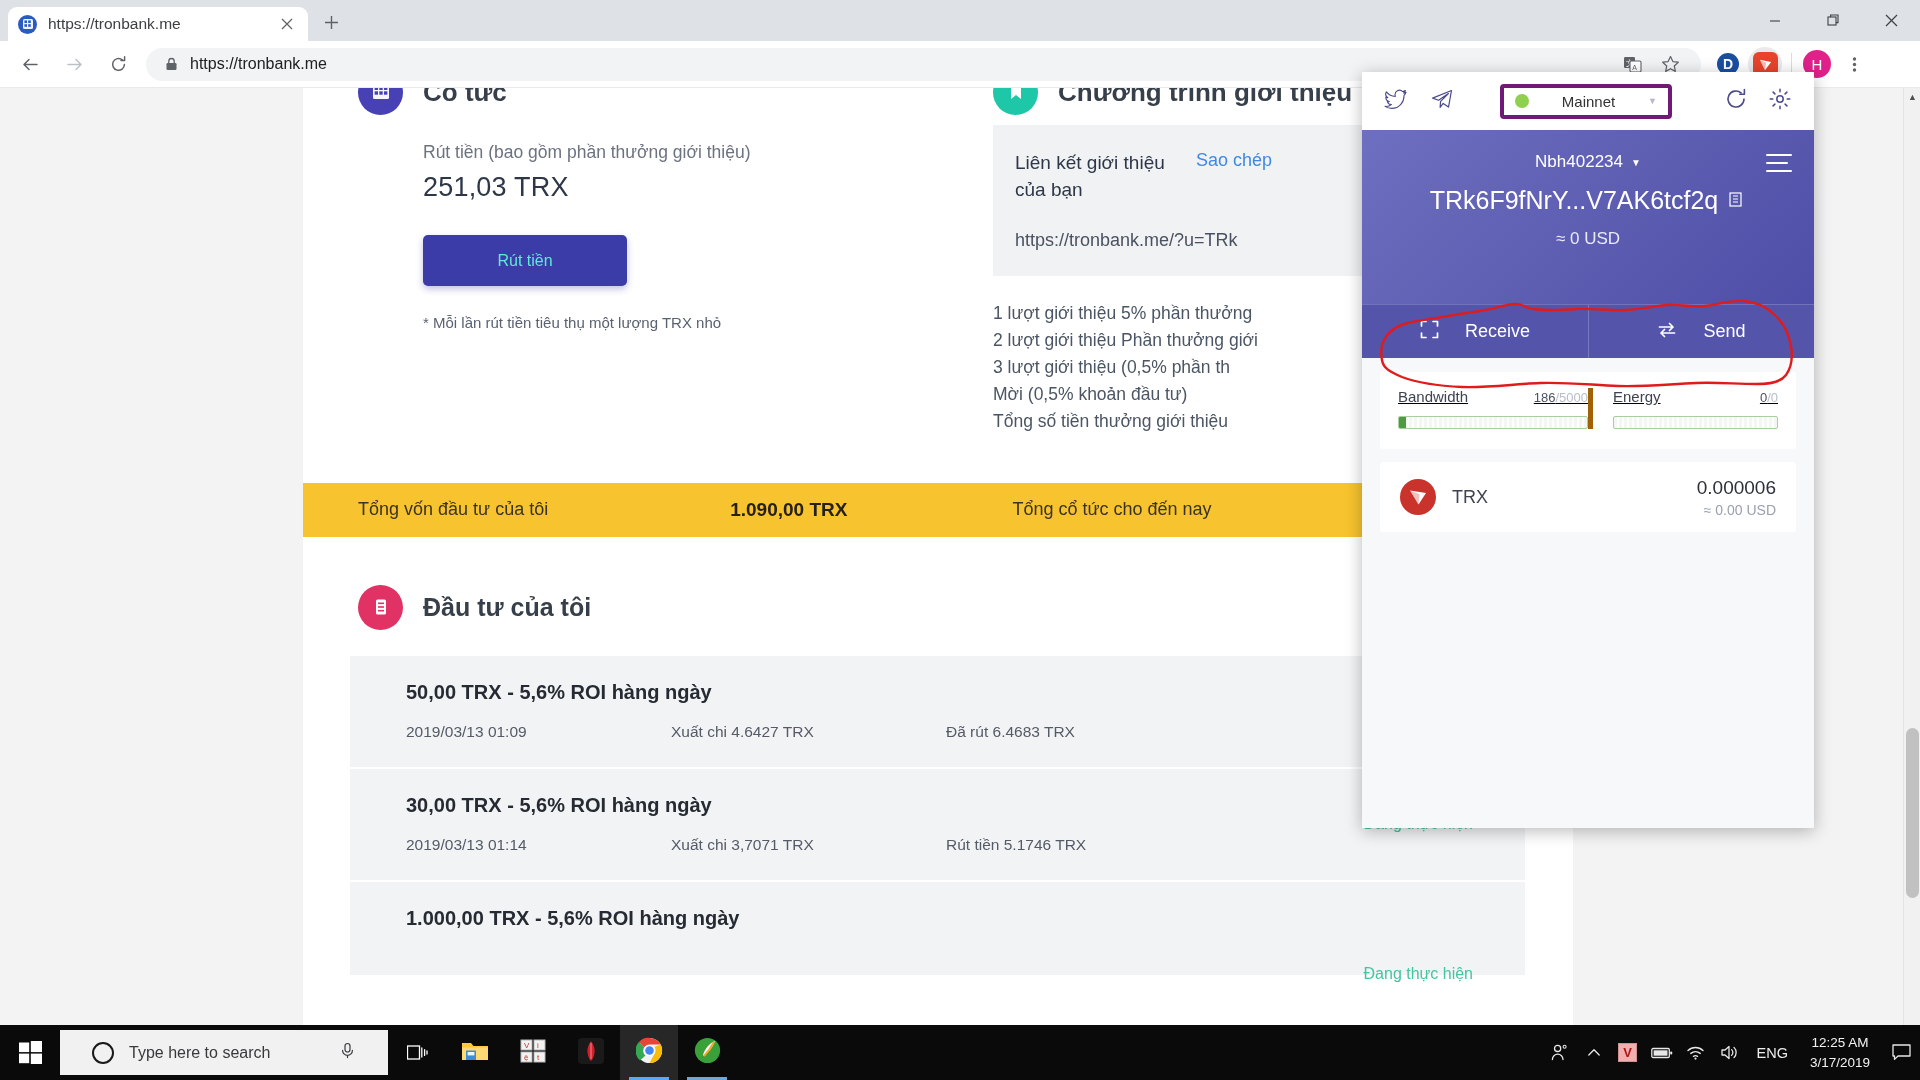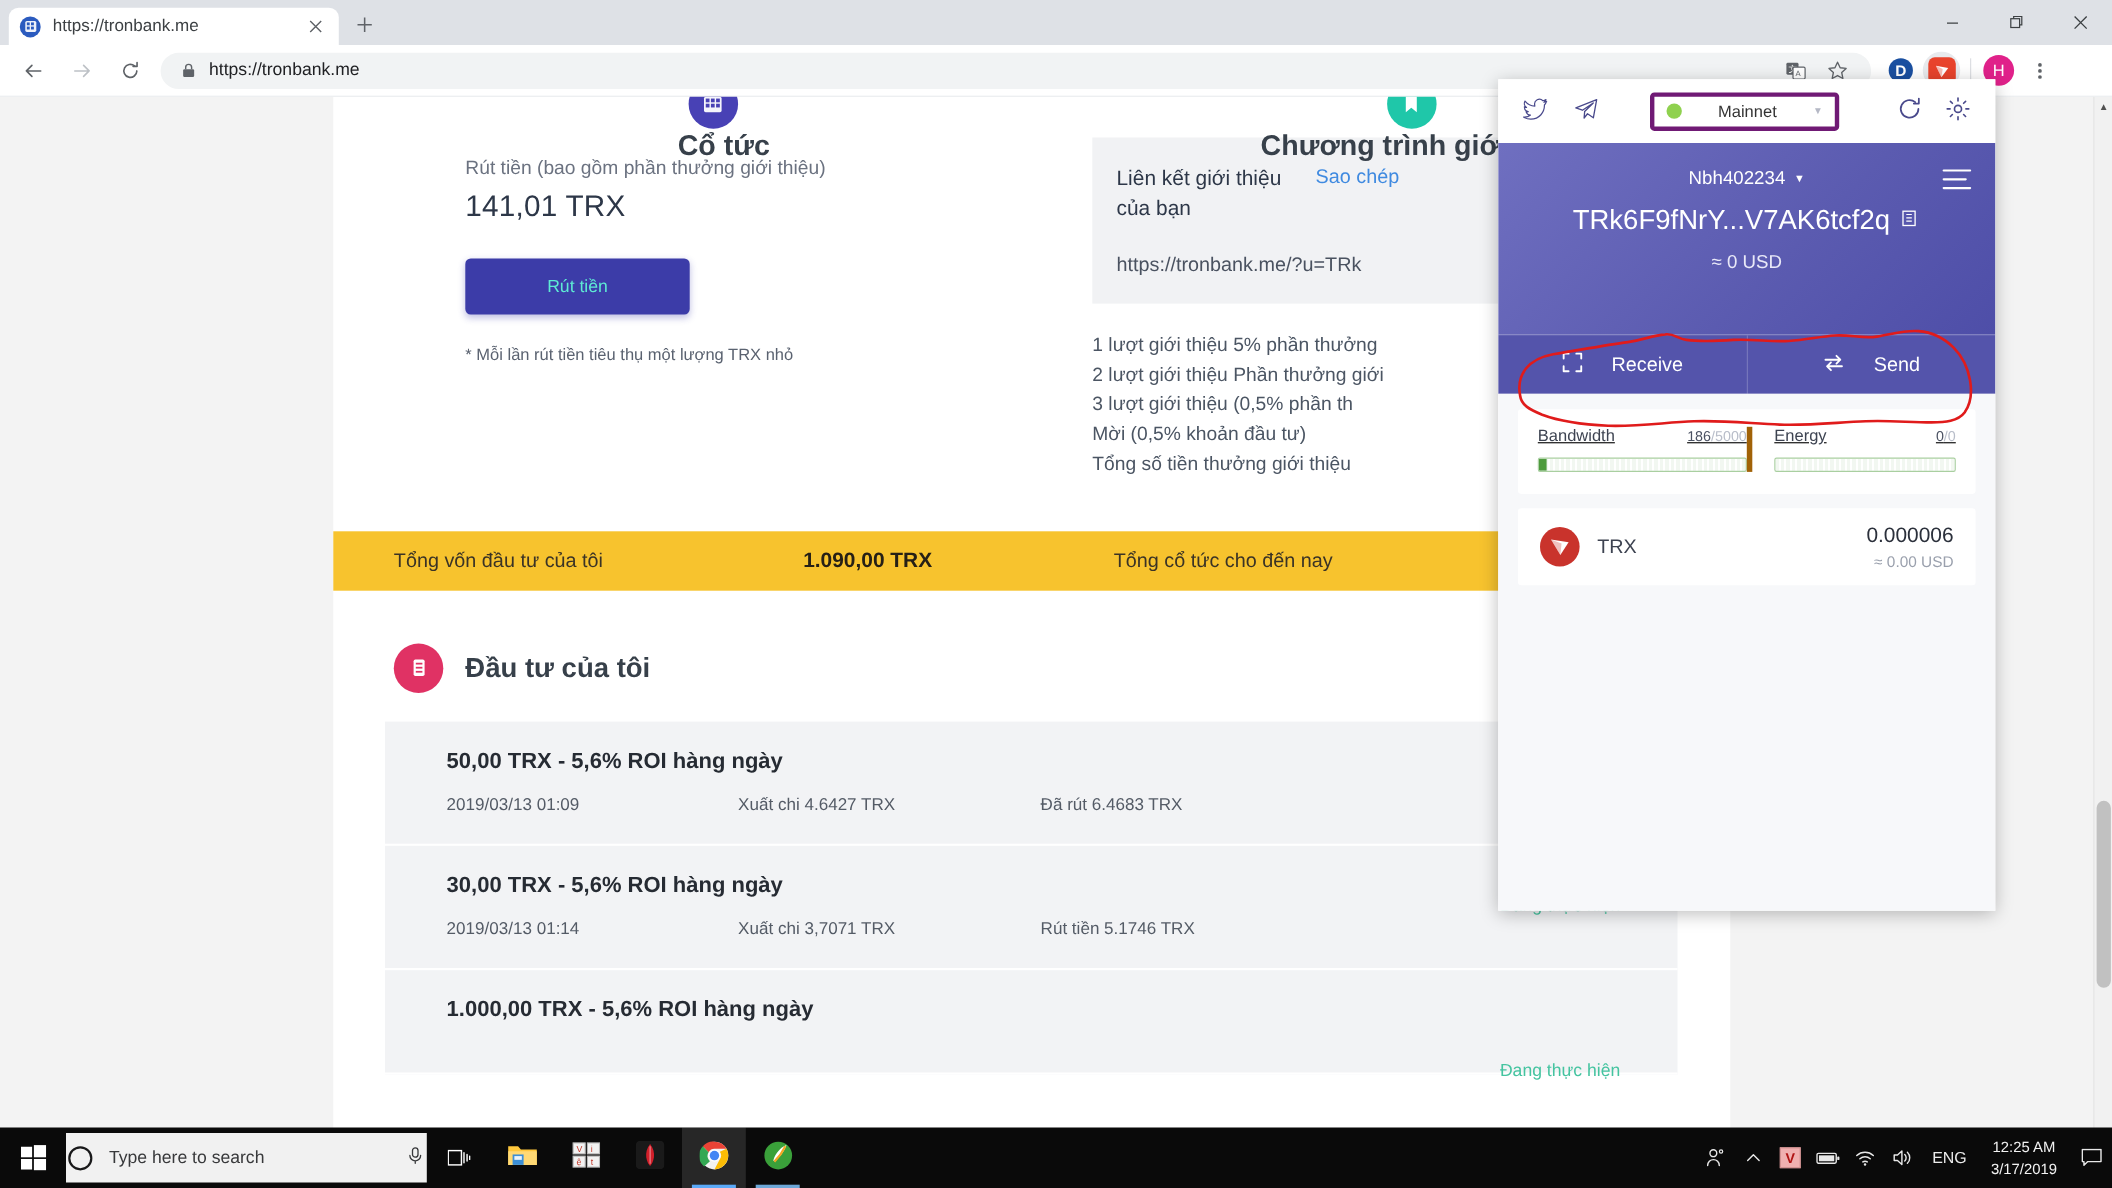--- a/index.html
+++ b/index.html
@@ -117,21 +117,21 @@
     position: absolute; left: 303px; top: 0;
     width: 1270px; min-height: 965px;
     background: #ffffff;
   }
 
   .cards { display: flex; }
   .card { padding: 0 0 0 0; }
   .card-left { width: 635px; }
   .card-right { width: 635px; }
 
-  .card-head { display:flex; align-items:center; margin-left: 55px; height: 40px; flex-direction: column; }
+  .card-head { display:flex; align-items:center; margin-left: 55px; height: 40px; }
   .card-icon {
     width: 45px; height: 45px; border-radius: 50%;
     display:flex; align-items:center; justify-content:center;
     flex: 0 0 45px;
   }
   .icon-dividend { background: #4841b5; }
   .icon-referral { background: #1fc7a9; }
   .card-title {
     margin-left: 20px;
     font-size: 26px; font-weight: bold; color: #37404a;
@@ -312,21 +312,21 @@
 
   
   .taskbar {
     position: absolute; left: 0; bottom: 0; width: 1920px; height: 55px;
     background: #0a0a0a;
     display: flex; align-items: center;
   }
   .start { width: 60px; height: 55px; display:flex; align-items:center; justify-content:center; }
   .searchbox {
     width: 328px; height: 45px; background: #f1f1f1;
-    display:flex; align-items:center; padding: 0 2px;
+    display:flex; align-items:center; padding: 0 32px;
   }
   .search-circle {
     width: 22px; height: 22px; border-radius: 50%;
     border: 2.4px solid #19191a; flex: 0 0 22px;
   }
   .search-text { margin-left: 15px; font-size: 16px; color: #38393b; flex:1 1 auto; }
   .tb-task { width: 58px; height:55px; display:flex;align-items:center;justify-content:center; position:relative; }
   .tb-task.active::after {
     content:""; position:absolute; left:9px; right:9px; bottom:0; height:3px; background:#5aa9f8;
   }
@@ -472,21 +472,21 @@
                   <rect x="8.3" y="9.3" width="3.4" height="3.4" fill="#4841b5"></rect>
                   <rect x="13" y="9.3" width="3.4" height="3.4" fill="#4841b5"></rect>
                 </svg>
             </span>
             <span class="card-title">Cổ tức</span>
           </div>
 
 
           <div style="margin-top:30px">
             <div class="field-label">Rút tiền (bao gồm phần thưởng giới thiệu)</div>
-            <div class="field-value">141,01 TRX</div>
+            <div class="field-value">251,03 TRX</div>
           </div>
 
           <button class="btn-withdraw">Rút tiền</button>
           <div class="note">* Mỗi lần rút tiền tiêu thụ một lượng TRX nhỏ</div>
         </div>
 
         <div class="card card-right">
           <div class="card-head" style="margin-top:-16px">
             <span class="card-icon icon-referral">
               <svg width="20" height="20" viewBox="0 0 20 20">

